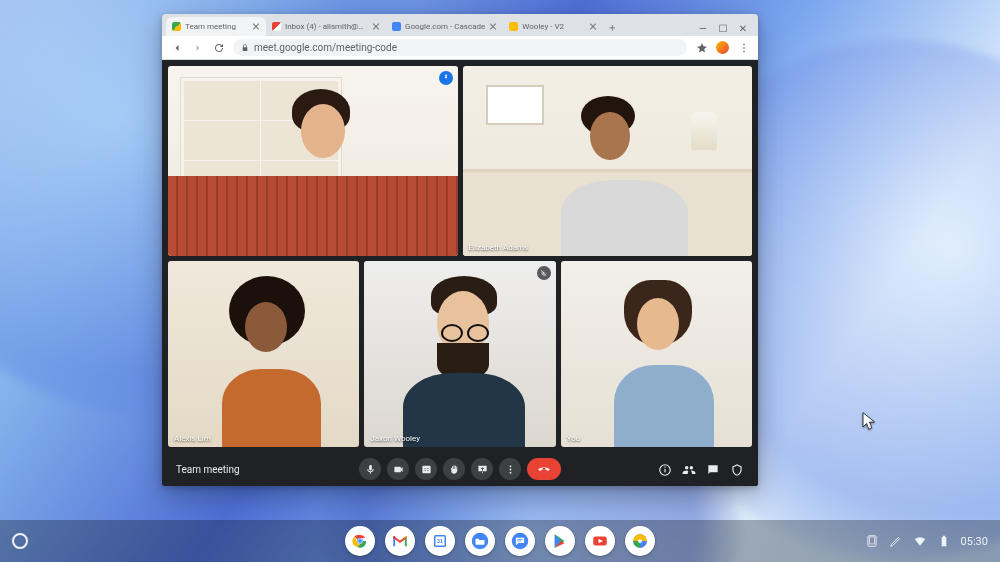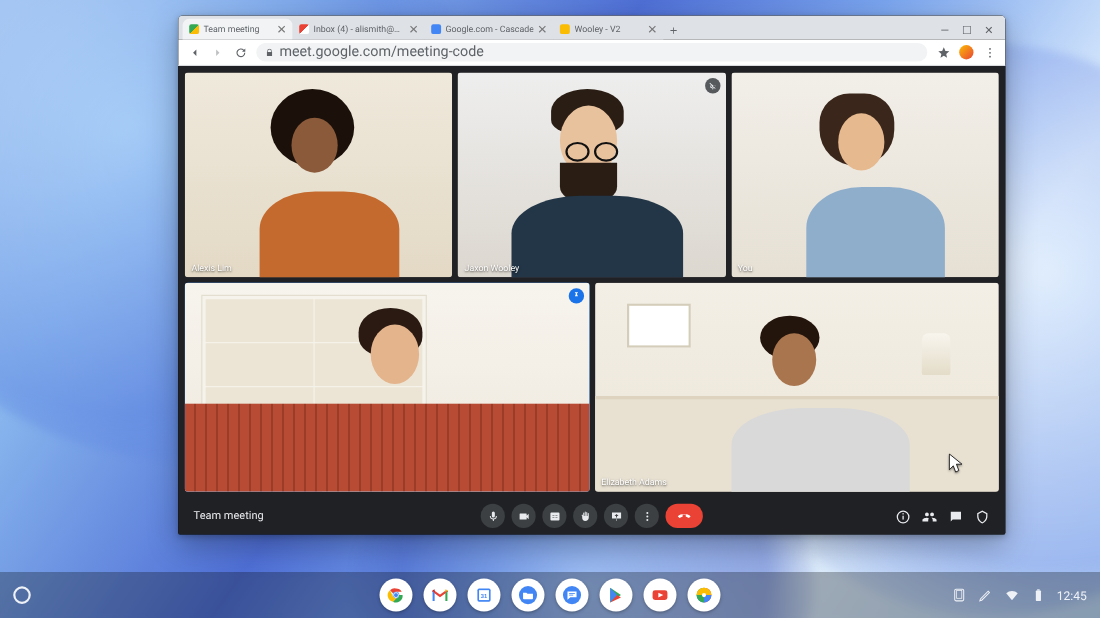--- a/index.html
+++ b/index.html
@@ -11,22 +11,22 @@
   
   .bg-swirl { position:absolute; border-radius:50%; filter: blur(4px); opacity:.45; }
   .sw1{ width:600px;height:500px; left:-120px; top:-80px; background:radial-gradient(circle at 40% 40%, #b8d8ff 0%, #5e86e2 55%, transparent 75%);}
   .sw2{ width:520px;height:520px; right:-160px; top:40px; background:radial-gradient(circle at 60% 40%, #e7f1ff 0%, #6f8fe6 60%, transparent 80%);}
   .sw3{ width:420px;height:300px; left:320px; bottom:-120px; background:radial-gradient(circle at 50% 50%, #9fbdf3 0%, #4560c8 65%, transparent 85%);}
 
   
   .browser {
     position: absolute;
     left: 162px; top: 14px;
-    width: 752px; height: 472px;
-    background: #000000;
+    width: 596px; height: 472px;
+    background: #a3a3a3;
     border-radius: 4px 4px 2px 2px;
     box-shadow: 0 10px 28px rgba(0,0,0,.28), 0 2px 6px rgba(0,0,0,.22);
     display: flex; flex-direction: column;
     overflow: hidden;
   }
   .tabstrip {
     height: 22px;
     background: #dee1e6;
     display: flex; align-items: flex-end;
     padding: 3px 4px 0 4px;
@@ -59,21 +59,21 @@
     background: #ffffff;
     display:flex; align-items:center;
     padding: 0 8px; gap:8px;
     border-bottom:1px solid #dadce0;
   }
   .nav-icn{width:13px;height:13px;display:flex;align-items:center;justify-content:center;color:#5f6368;}
   .nav-icn svg{width:12px;height:12px;}
   .urlbox{
     flex:1; height:17px; background:#f1f3f4; border-radius:9px;
     display:flex;align-items:center; padding:0 8px; gap:5px;
-    font-size:13px; color:#5f6368;
+    font-size:10px; color:#5f6368;
   }
   .urlbox .lock{width:8px;height:8px;}
   .omni-right{display:flex;align-items:center;gap:8px;}
   .avatar-dot{width:13px;height:13px;border-radius:50%;background:linear-gradient(135deg,#fbbc04,#ea4335);}
 
   .viewport{
     flex:1; background:#202124;
     display:flex; flex-direction:column;
     padding:6px 6px 0 6px; gap:5px;
   }
@@ -250,20 +250,58 @@
           <svg viewBox="0 0 24 24">
             <circle cx="12" cy="5" r="1.6" fill="#5f6368"></circle>
             <circle cx="12" cy="12" r="1.6" fill="#5f6368"></circle>
             <circle cx="12" cy="19" r="1.6" fill="#5f6368"></circle>
           </svg>
         </div>
     </div>
   </div>
 
   <div class="viewport">
+    <div class="row top">
+      <div class="tile p1 active">
+        <div class="scene">
+            <div class="sky"></div>
+            <div class="shelf">
+              <div></div>
+              <div></div>
+              <div></div>
+              <div></div>
+              <div></div>
+              <div></div>
+              <div></div>
+              <div></div>
+            </div>
+          </div>
+        <div class="hair1"></div>
+          <div class="head h1"></div>
+          <div class="body b1"></div>
+        <div class="badge">
+            <svg viewBox="0 0 24 24">
+              <path d="M14 4v5l2 3v1H8v-1l2-3V4H8V2h8v2z"></path>
+            </svg>
+          </div>
+        <div class="name">Jaxon Wooley</div>
+      </div>
+      <div class="tile p2">
+        <div class="scene">
+            <div class="sky"></div>
+            <div class="pic"></div>
+            <div class="lamp"></div>
+            <div class="sofa"></div>
+          </div>
+        <div class="hair2"></div>
+          <div class="head h2"></div>
+          <div class="body b2"></div>
+        <div class="name">Elizabeth Adams</div>
+      </div>
+    </div>
     <div class="row bot">
       <div class="tile p3">
         <div class="scene">
             <div class="sky"></div>
           </div>
         <div class="hair3"></div>
           <div class="head h3"></div>
           <div class="body b3"></div>
         <div class="name">Alexis Lim</div>
       </div>
@@ -284,58 +322,20 @@
         <div class="name">Jaxon Wooley</div>
       </div>
       <div class="tile p5">
         <div class="scene">
             <div class="sky"></div>
           </div>
         <div class="hair5"></div>
           <div class="head h5"></div>
           <div class="body b5"></div>
         <div class="name">You</div>
-      </div>
-    </div>
-    <div class="row top">
-      <div class="tile p1 active">
-        <div class="scene">
-            <div class="sky"></div>
-            <div class="shelf">
-              <div></div>
-              <div></div>
-              <div></div>
-              <div></div>
-              <div></div>
-              <div></div>
-              <div></div>
-              <div></div>
-            </div>
-          </div>
-        <div class="hair1"></div>
-          <div class="head h1"></div>
-          <div class="body b1"></div>
-        <div class="badge">
-            <svg viewBox="0 0 24 24">
-              <path d="M14 4v5l2 3v1H8v-1l2-3V4H8V2h8v2z"></path>
-            </svg>
-          </div>
-        <div class="name">Jaxon Wooley</div>
-      </div>
-      <div class="tile p2">
-        <div class="scene">
-            <div class="sky"></div>
-            <div class="pic"></div>
-            <div class="lamp"></div>
-            <div class="sofa"></div>
-          </div>
-        <div class="hair2"></div>
-          <div class="head h2"></div>
-          <div class="body b2"></div>
-        <div class="name">Elizabeth Adams</div>
       </div>
     </div>
 
     <div class="controls" style="position:relative;">
       <div class="meeting-title">Team meeting</div>
       <div class="ctrl-center">
         <div class="cbtn">
             <svg viewBox="0 0 24 24">
               <path d="M12 14a3 3 0 0 0 3-3V5a3 3 0 0 0-6 0v6a3 3 0 0 0 3 3zm5-3a5 5 0 0 1-10 0H5a7 7 0 0 0 6 6.9V21h2v-3.1A7 7 0 0 0 19 11z"></path>
             </svg>
@@ -476,15 +476,15 @@
     <svg class="tray-btn" viewBox="0 0 24 24">
         <path d="M3 21l3-1 12-12-2-2L4 18z" fill="none" stroke="#eef1f6" stroke-width="1.6"></path>
       </svg>
     <svg class="tray-btn" viewBox="0 0 24 24">
         <path d="M12 20l9-11a14 14 0 0 0-18 0z"></path>
       </svg>
     <svg class="tray-btn" viewBox="0 0 24 24">
         <rect x="8" y="5" width="8" height="16" rx="1"></rect>
         <rect x="10" y="3" width="4" height="2"></rect>
       </svg>
-    <span>12:45</span>
+    <span>05:30</span>
   </div>
 </div>
 
 </body></html>

